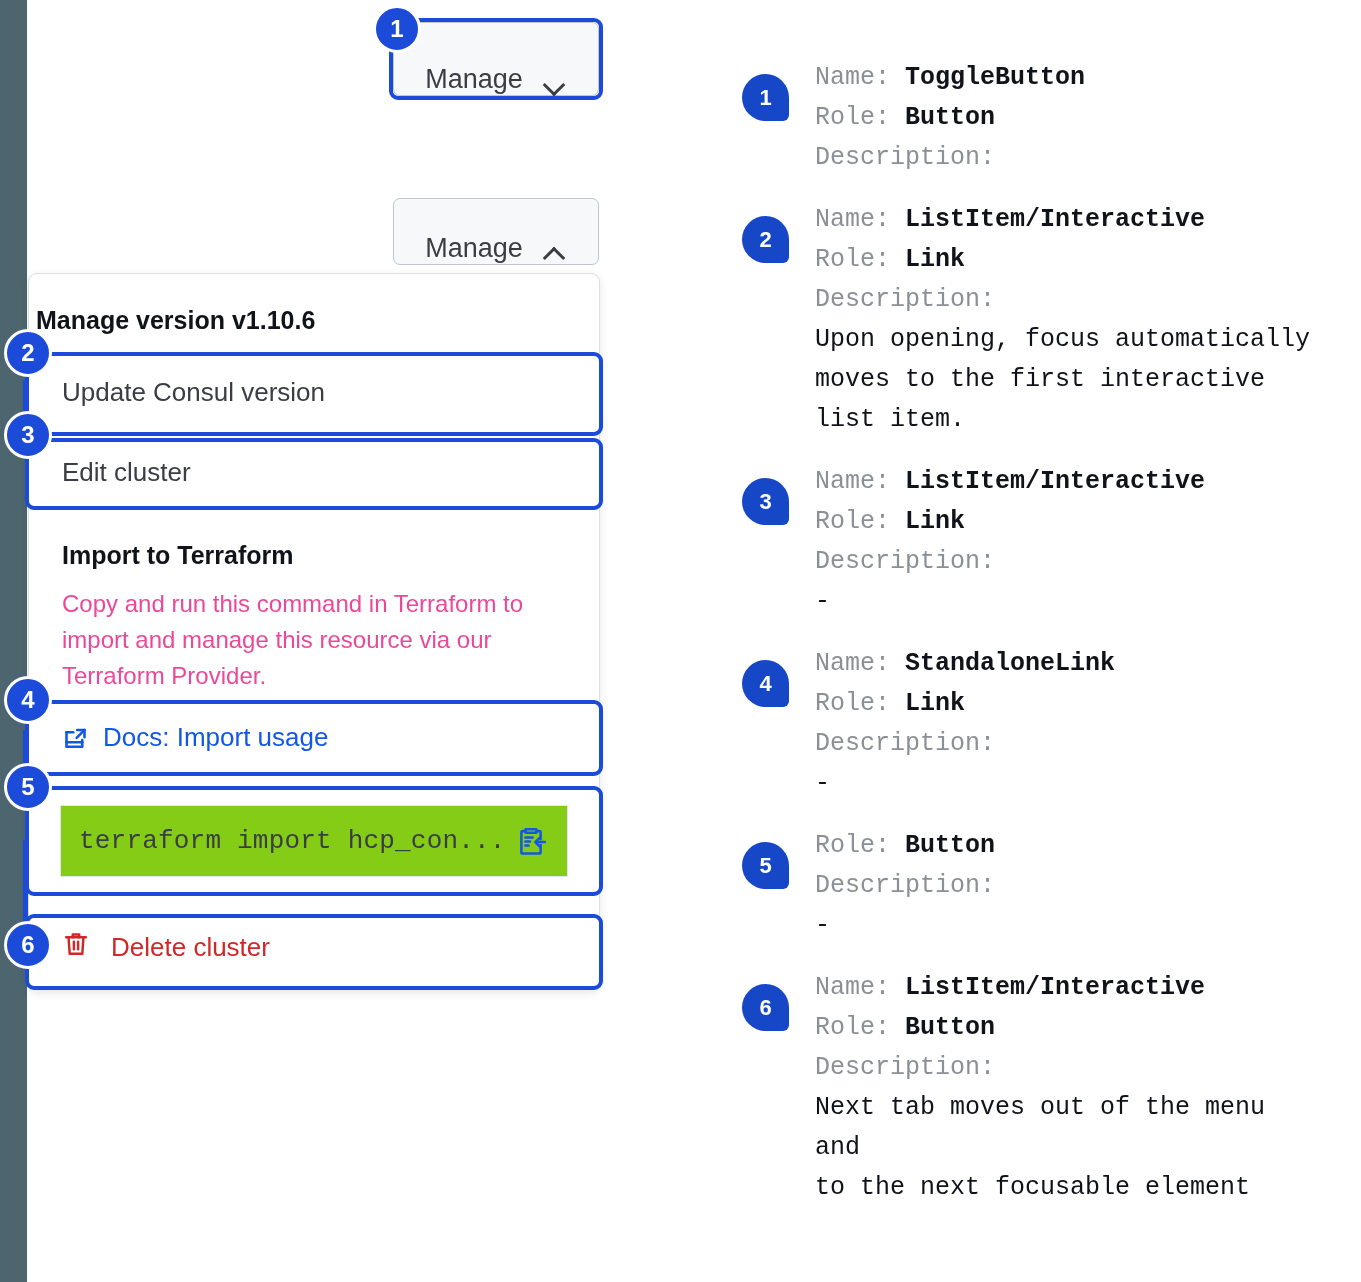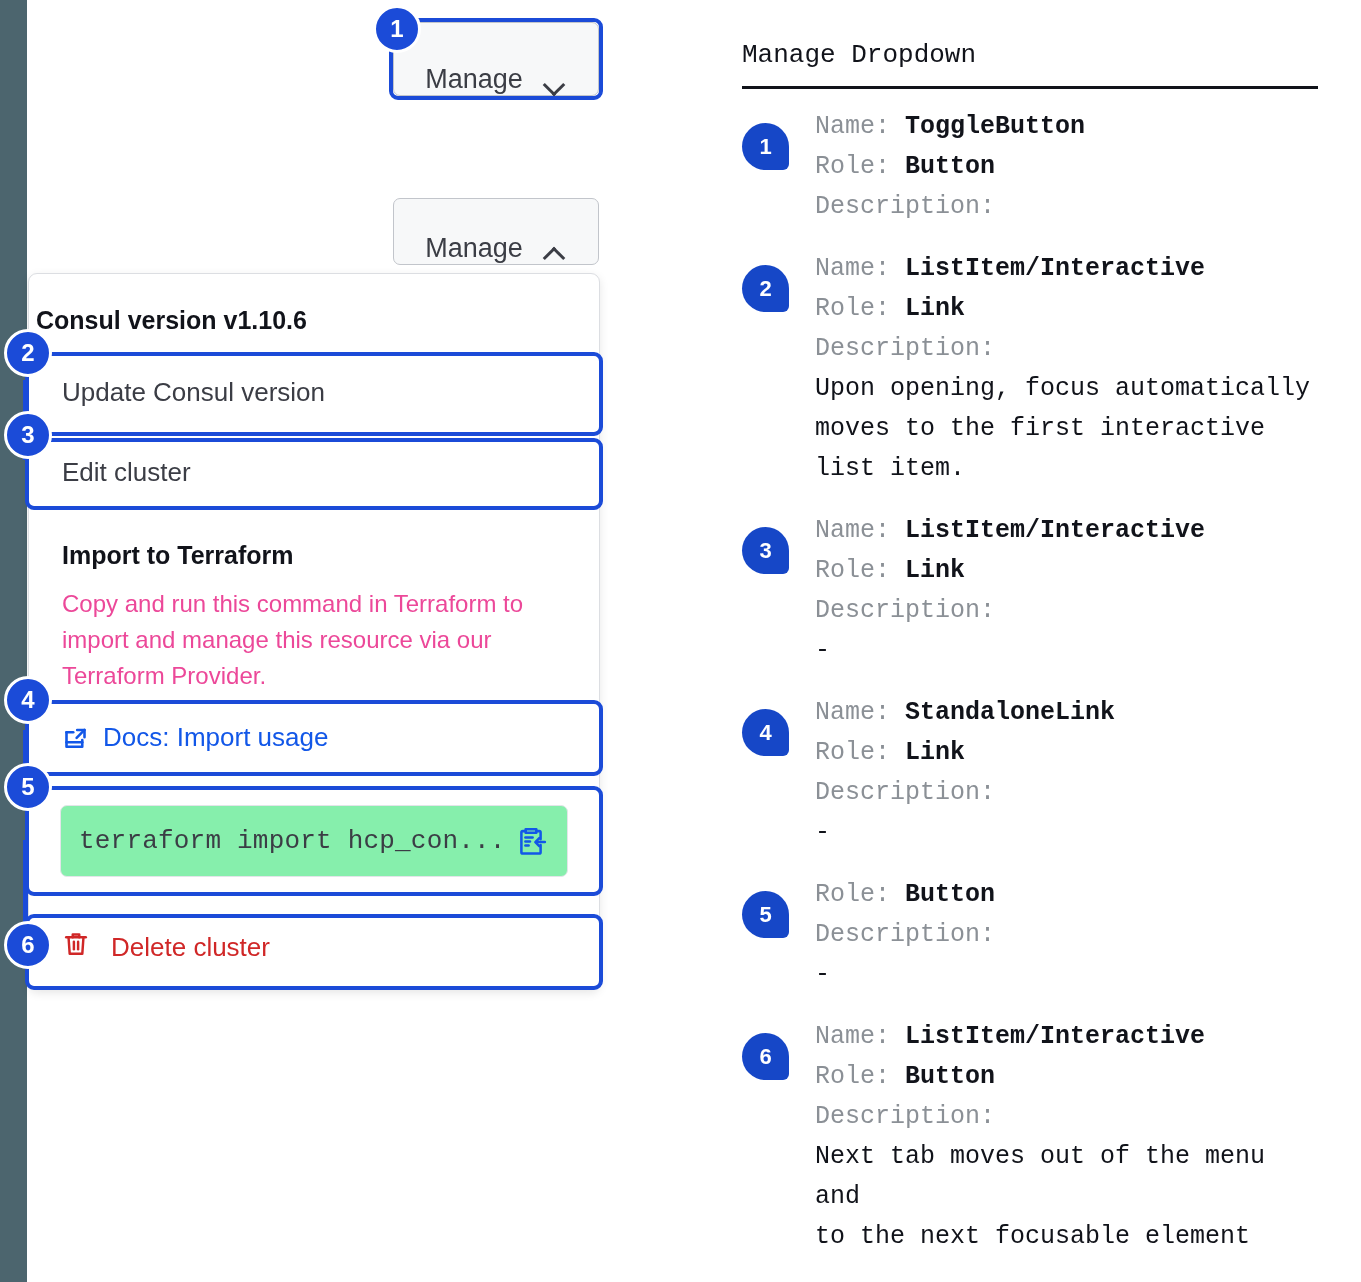--- a/index.html
+++ b/index.html
@@ -43,21 +43,21 @@
 
   .sec-title{position:absolute;left:62px;top:541px;font-size:25px;font-weight:bold;color:#11131a;}
   .sec-body{position:absolute;left:62px;top:586px;width:500px;font-size:24px;line-height:36px;color:#ec4899;}
 
   .docs-link{position:absolute;left:62px;top:722px;display:flex;align-items:flex-end;gap:14px;
     color:#1257e8;font-size:26px;}
   .docs-link svg{display:block;}
 
   .code-box{
     position:absolute;left:60px;top:805px;width:508px;height:72px;box-sizing:border-box;
-    background:#86efac;border:1px solid #e3e5e9;border-radius:7px;
+    background:#84cc16;border:1px solid #e3e5e9;border-radius:1px;
     display:flex;align-items:center;justify-content:space-between;padding:0 18px;
   }
   .code-box .code{font-family:"Liberation Mono",monospace;font-size:26px;color:#3b3d45;letter-spacing:.2px;}
   .copy-btn{display:flex;align-items:center;justify-content:center;width:36px;height:36px;}
 
   .delete-row{position:absolute;left:62px;top:930px;display:flex;align-items:center;gap:21px;
     color:#d02727;font-size:26px;}
 
   
   .hl{position:absolute;box-sizing:border-box;border:4px solid #1b4bd8;border-radius:9px;}
@@ -116,21 +116,21 @@
   <span class="chev"></span>
 </div>
 
 <div class="manage-btn" id="manage-bottom">
   <span>Manage</span>
   <span class="chev up"></span>
 </div>
 
 <div class="panel"></div>
 
-<div class="panel-head">Consul version v1.10.6</div>
+<div class="panel-head">Manage version v1.10.6</div>
 
 <div class="item-label" id="lbl-update">Update Consul version</div>
 <div class="item-label" id="lbl-edit">Edit cluster</div>
 
 <div class="sec-title">Import to Terraform</div>
 <div class="sec-body">Copy and run this command in Terraform to import and manage this resource via our Terraform Provider.</div>
 
 <div class="docs-link">
   <span>
     <svg width="27" height="27" viewBox="0 0 24 24" fill="none" stroke="#1257e8" stroke-width="2.3" stroke-linecap="round" stroke-linejoin="round">
@@ -185,21 +185,20 @@
 <div class="connector" id="cn56"></div>
 
 <div class="badge-c" id="bd1">1</div>
 <div class="badge-c" id="bd2">2</div>
 <div class="badge-c" id="bd3">3</div>
 <div class="badge-c" id="bd4">4</div>
 <div class="badge-c" id="bd5">5</div>
 <div class="badge-c" id="bd6">6</div>
 
 <div class="ref">
-  <div class="ref-title">Manage Dropdown</div>
   <div class="ref-list" id="ref-list">
       <div class="ref-row">
         <div class="pin">1</div>
         <div class="ref-body">
           <div><span class="k">Name: </span><span class="v">ToggleButton</span></div>
           <div><span class="k">Role: </span><span class="v">Button</span></div>
           <div><span class="k">Description: </span></div>
         </div>
       </div>
       <div class="ref-row">

